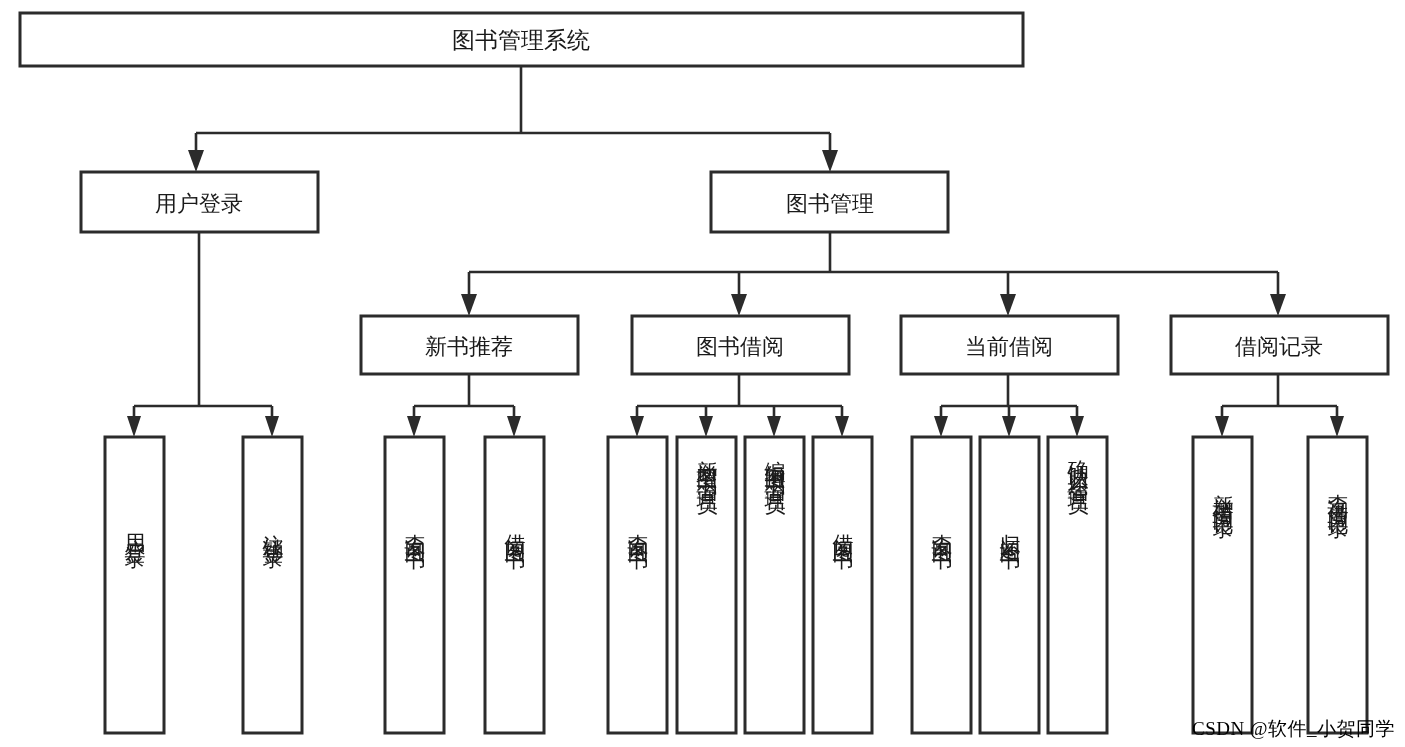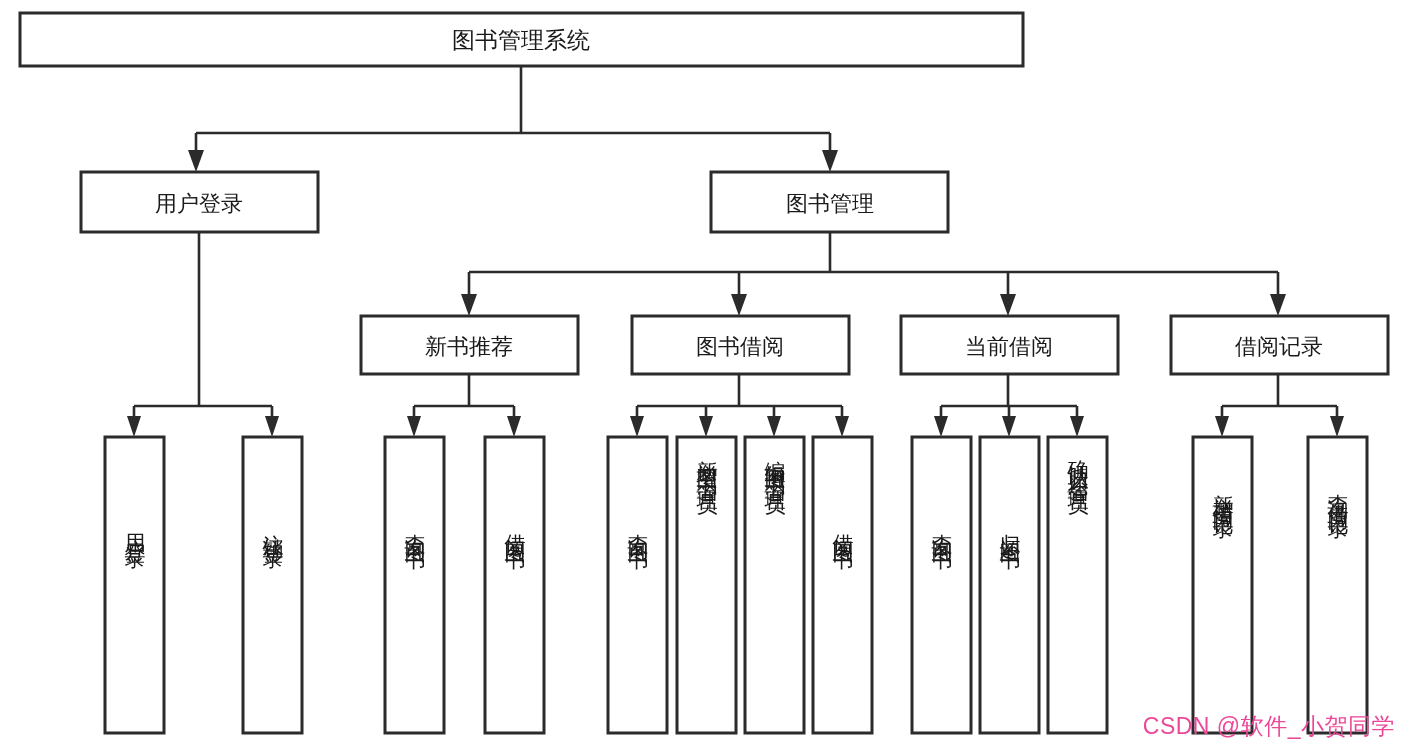--- a/index.html
+++ b/index.html
@@ -72,23 +72,23 @@
     font-size: 21px;
     line-height: 1;
     letter-spacing: 5px;
     color: #1a1a1a;
     white-space: nowrap;
   }
   .watermark {
     position: absolute;
     right: 10px;
     bottom: 5px;
-    font-family: Liberation Sans, sans-serif;
-    font-size: 23px;
-    color: #ec4899;
+    font-family: Liberation Serif, serif;
+    font-size: 19px;
+    color: #000000;
     letter-spacing: 0.5px;
     white-space: nowrap;
   }
 </style>
 </head>
 <body>
 
 <div id="diagram-root">
 
   <svg class="diagram" viewBox="0 0 1405 747">

